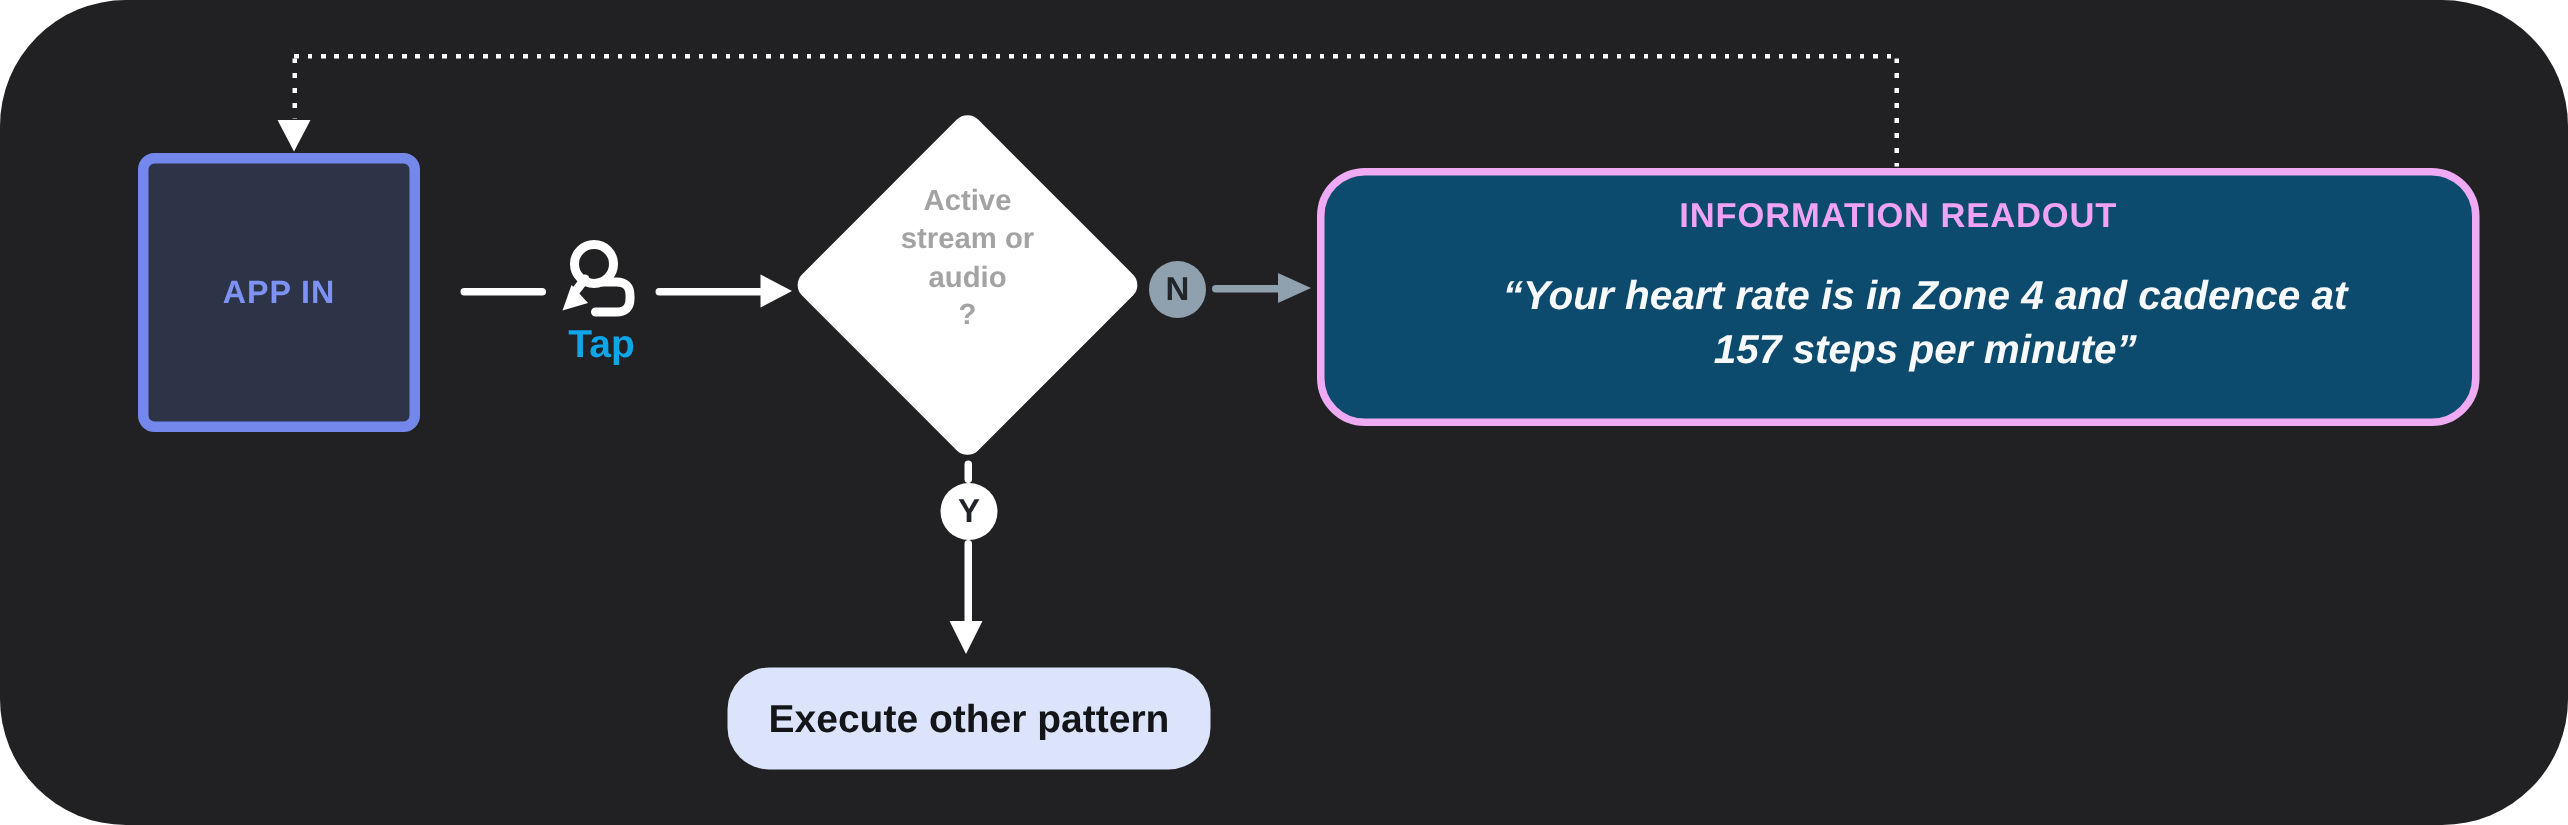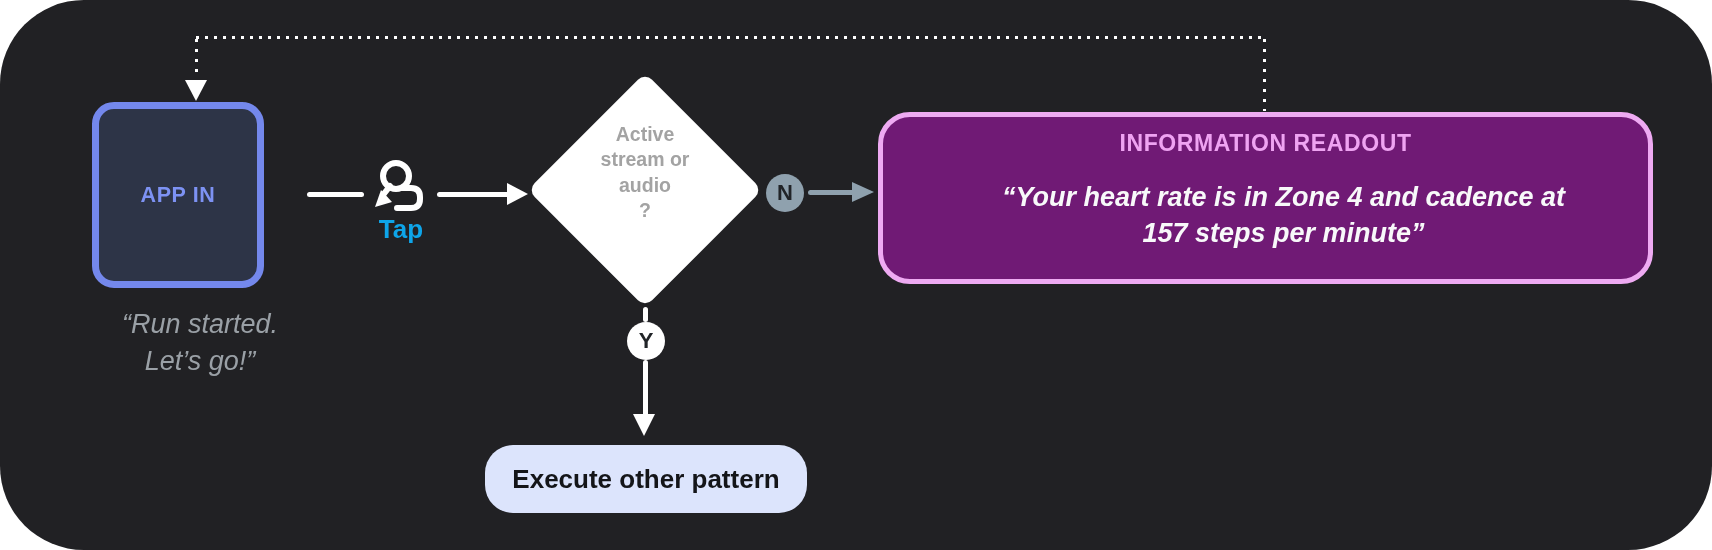--- a/index.html
+++ b/index.html
@@ -18,23 +18,23 @@
   }
   .dot-v-left  { left:195px; top:39px; height:40px; }
   .dot-v-right { left:1263px; top:39px; height:72px; }
   .dot-arrow {
     position:absolute; left:185px; top:80px; width:0; height:0;
     border-left:11px solid transparent; border-right:11px solid transparent;
     border-top:21px solid #ffffff;
   }
   
   .app-box {
-    position:absolute; left:92px; top:102px; width:172px; height:186px;
+    position:absolute; left:92px; top:102px; width:188px; height:186px;
     box-sizing:border-box; background:#2d3447; border:7px solid #7488ec;
-    border-radius:22px; display:flex; align-items:center; justify-content:center;
+    border-radius:11px; display:flex; align-items:center; justify-content:center;
   }
   .app-box-label { text-align:center; color:#7d92f3; font-weight:bold;
     font-size:21.5px; line-height:27px; letter-spacing:0.6px; }
   .app-box-label span { display:block; }
   .app-quote {
     position:absolute; left:70px; top:306px; width:260px; text-align:center;
     color:#9aa0a6; font-style:italic; font-size:27px; line-height:37px;
   }
   .app-quote span { display:block; }
   
@@ -76,21 +76,21 @@
   .badge {
     position:absolute; width:38px; height:38px; border-radius:50%;
     display:flex; align-items:center; justify-content:center;
     font-weight:bold; font-size:22px;
   }
   .n-badge { left:766px; top:174px; background:#8fa1ae; color:#212428; }
   .y-badge { left:627px; top:322px; background:#ffffff; color:#212428; }
   
   .readout {
     position:absolute; left:878px; top:112px; width:775px; height:172px;
-    box-sizing:border-box; background:#701a75; border:5px solid #eeaaf2;
+    box-sizing:border-box; background:#0c4a6e; border:5px solid #eeaaf2;
     border-radius:32px; text-align:center;
   }
   .readout-title {
     margin-top:13px; color:#efa3f2; font-weight:bold; font-size:23px;
     letter-spacing:0.6px;
   }
   .readout-quote {
     margin-top:22px; color:#f8f9fa; font-weight:bold; font-style:italic;
     font-size:27px; line-height:36px;
   }
@@ -112,24 +112,20 @@
   <div class="dot-v dot-v-left"></div>
   <div class="dot-arrow"></div>
   <div class="dot-v dot-v-right"></div>
 
   <div class="app-box">
     <div class="app-box-label">
       <span>APP IN</span>
     </div>
   </div>
 
-  <div class="app-quote">
-    <span>“Run started.</span>
-    <span>Let’s go!”</span>
-  </div>
 
   <div class="line line-1"></div>
 
   <svg class="tap-icon" viewBox="0 0 64 76" width="64" height="76">
     <circle cx="32" cy="32" r="13" fill="none" stroke="#ffffff" stroke-width="6"></circle>
     <path d="M26 42 L19 51" fill="none" stroke="#ffffff" stroke-width="6" stroke-linecap="round"></path>
     <polygon points="11,63 28,58 17,46" fill="#ffffff"></polygon>
     <path d="M38 44 H47 Q56 44 56 53 V55 Q56 64 47 64 H33" fill="none" stroke="#ffffff" stroke-width="6" stroke-linecap="round" stroke-linejoin="round"></path>
   </svg>
   <div class="tap-label">Tap</div>

